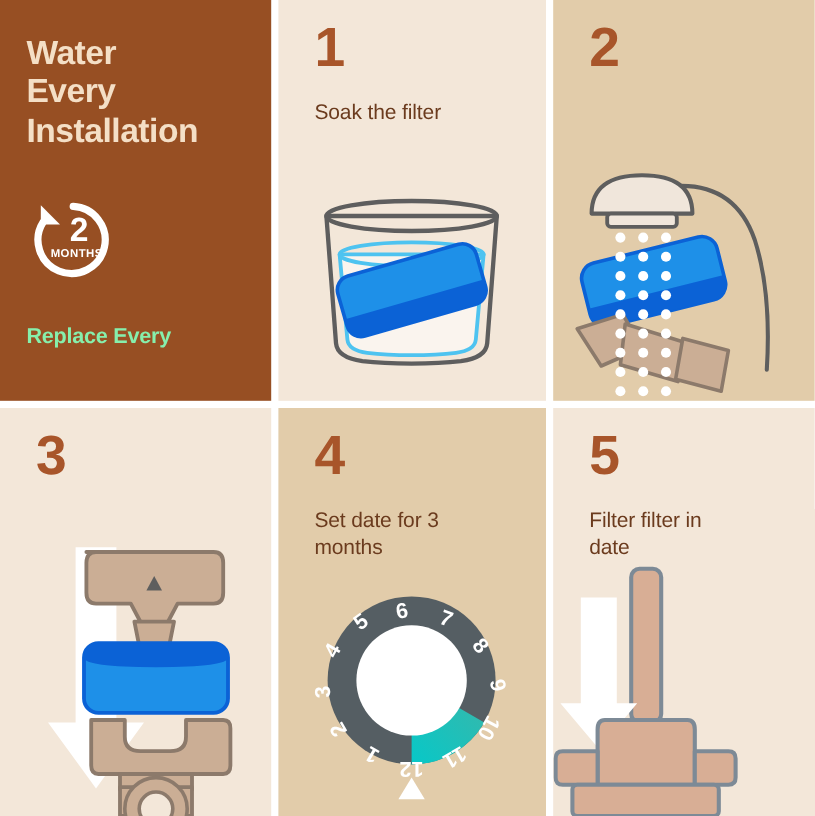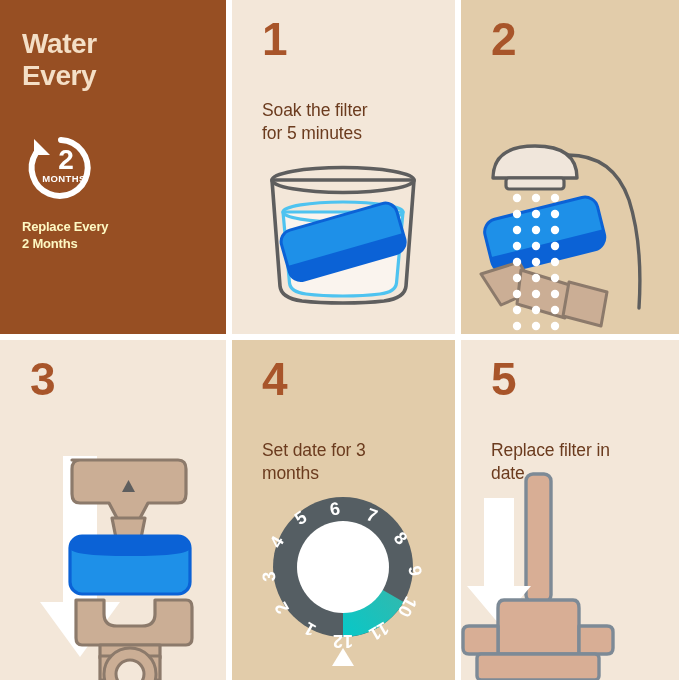--- a/index.html
+++ b/index.html
@@ -22,84 +22,83 @@
   .title-panel { background: #974F23; padding: 28px 22px 0 22px; }
   .title-h {
     color: #F4DFC6;
     font-size: 28px;
     font-weight: bold;
     line-height: 1.16;
     letter-spacing: -0.4px;
   }
   .badge-wrap { margin-top: 36px; width: 78px; height: 78px; position: relative; }
   .replace-txt {
-    margin-top: 12px;
-    color: #fef9c3;
-    font-size: 13px;
+    margin-top: 30px;
+    color: #86efac;
+    font-size: 18px;
     font-weight: bold;
     line-height: 1.28;
     letter-spacing: -0.2px;
   }
 
   
   .p-light { background: #F3E7D9; }
   .p-tan   { background: #E2CCAA; }
   .step-num {
     position: absolute;
     left: 30px; top: 16px;
     font-size: 46px;
     font-weight: bold;
     color: #A8552A;
     line-height: 1;
   }
   .step-txt {
     position: absolute;
-    left: 30px; top: 99px;
+    left: 30px; top: 82px;
     right: 14px;
     font-size: 17.5px;
     color: #6B3B1E;
     line-height: 1.33;
     letter-spacing: -0.1px;
   }
   .art { position: absolute; left: 0; right: 0; bottom: 0; top: 140px; }
   .art svg { display: block; width: 100%; height: 100%; }
 </style>
 </head>
 <body>
 
 <div class="grid">
 
   <div class="panel title-panel">
     <div class="title-h">
       <div>Water</div>
       <div>Every</div>
+      <div>Installation</div>
     </div>
 
     <div class="badge-wrap">
       <svg viewBox="0 0 78 78">
         <path d="M14 24 A28 28 0 1 0 39 11" fill="none" stroke="#FFFFFF" stroke-width="6" stroke-linecap="round"></path>
         <path d="M12 10 L12 26 L28 26 Z" fill="#FFFFFF"></path>
         <text x="44" y="40" text-anchor="middle" font-family="Liberation Sans, sans-serif" font-size="28" font-weight="bold" fill="#FFFFFF">2</text>
         <text x="42" y="53" text-anchor="middle" font-family="Liberation Sans, sans-serif" font-size="9.5" font-weight="bold" letter-spacing="0.4" fill="#FFFFFF">MONTHS</text>
       </svg>
     </div>
 
     <div class="replace-txt">
       <div>Replace Every</div>
-      <div>2 Months</div>
     </div>
   </div>
 
   <div class="gap"></div>
 
   <div class="panel p-light">
     <div class="step-num">1</div>
     <div class="step-txt">
       <div>Soak the filter</div>
-      <div>for 5 minutes</div>
     </div>
     <div class="art">
       <svg viewBox="0 0 223 194">
 
         <path d="M40 40 L48 146 Q49 158 70 161 Q87 163 111 163 Q135 163 152 161 Q173 158 174 146 L182 40 Z" fill="none" stroke="#5E5E5E" stroke-width="3.6" stroke-linejoin="round"></path>
         <ellipse cx="111" cy="40" rx="71" ry="12.5" fill="none" stroke="#5E5E5E" stroke-width="3.6"></ellipse>
 
         <path d="M51 72 L57.5 143 Q58.5 152 74 154 Q90 156 111 156 Q132 156 148 154 Q163.5 152 164.5 143 L171 72 Z" fill="#ffffff" fill-opacity="0.55" stroke="#4EC3F0" stroke-width="3.2" stroke-linejoin="round"></path>
         <ellipse cx="111" cy="72" rx="60" ry="10" fill="none" stroke="#4EC3F0" stroke-width="3.2"></ellipse>
 
@@ -238,21 +237,21 @@
         <path d="M111 158 L122 176 L100 176 Z" fill="#FFFFFF"></path>
       </svg>
     </div>
   </div>
 
   <div class="gap"></div>
 
   <div class="panel p-light">
     <div class="step-num">5</div>
     <div class="step-txt">
-      <div>Replace filter in</div>
+      <div>Filter filter in</div>
       <div>date</div>
     </div>
     <div class="art" style="top:128px;">
       <svg viewBox="0 0 218 212">
 
         <rect x="65" y="6" width="25" height="128" rx="7" fill="#D8AE95" stroke="#7D8A96" stroke-width="3.4"></rect>
 
         <path d="M23 30 L53 30 L53 118 L70 118 L38 156 L6 118 L23 118 Z" fill="#FFFFFF"></path>
 
         <path d="M43 132 L112 132 Q118 132 118 140 L118 186 L37 186 L37 140 Q37 132 43 132 Z" fill="#D8AE95" stroke="#7D8A96" stroke-width="3.4" stroke-linejoin="round"></path>

